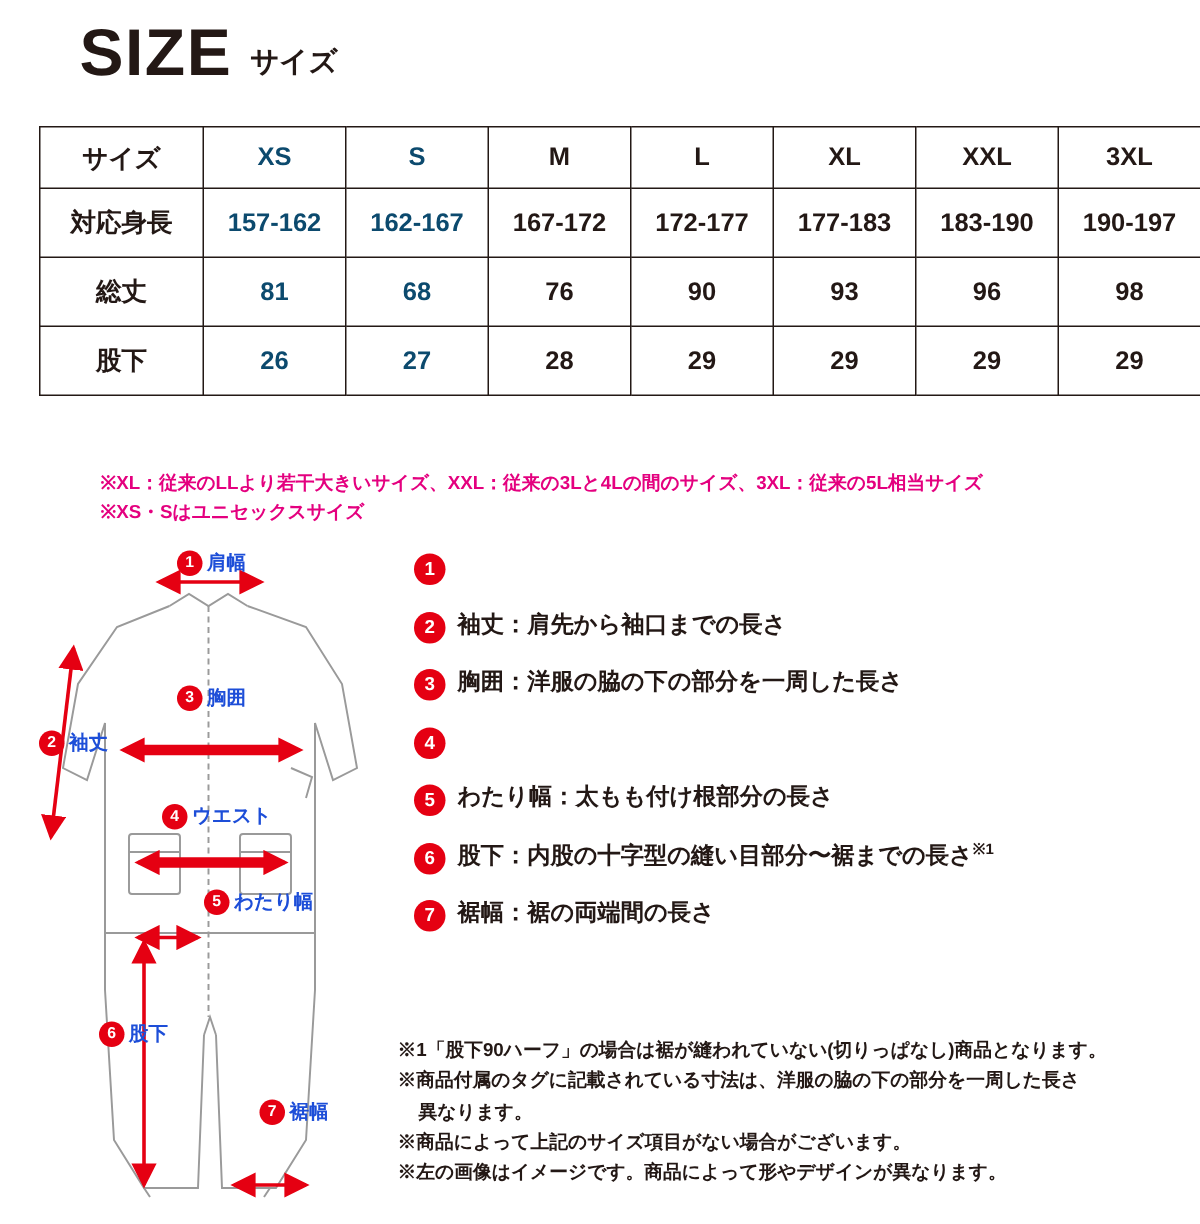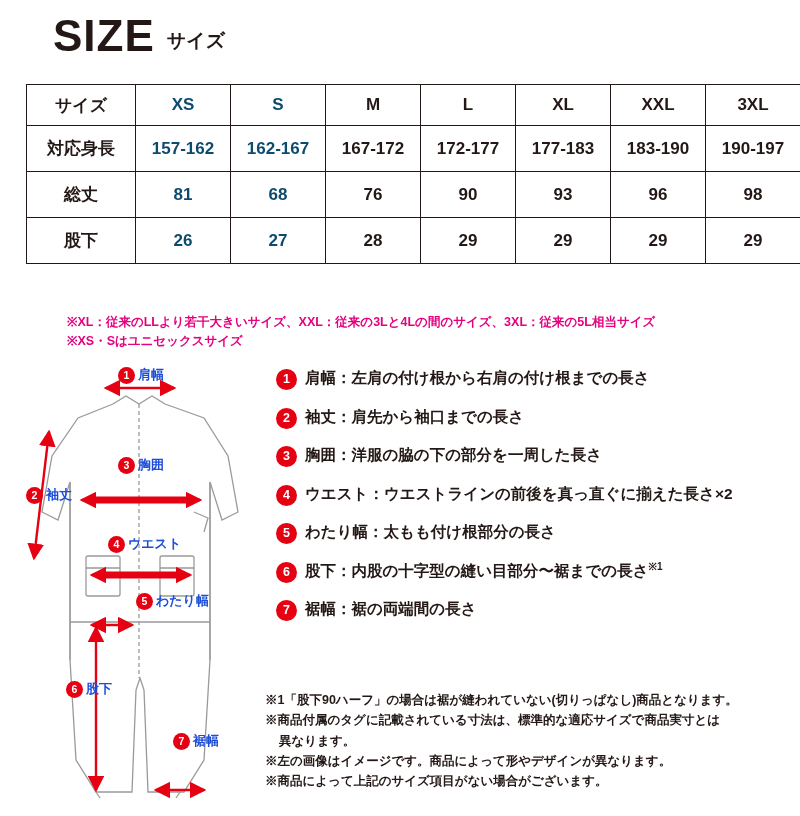--- a/index.html
+++ b/index.html
@@ -325,49 +325,47 @@
     </div>
     <div class="ill-label" style="left:165px; top:372px;">
       <span class="badge">7</span>
       <span class="txt">裾幅</span>
     </div>
   </div>
 
   <div class="legend">
     <div class="legend-item">
       <span class="num-badge">1</span>
-      <span class="legend-text">肩幅：左肩の付け根から右肩の付け根までの長さ</span>
     </div>
     <div class="legend-item">
       <span class="num-badge">2</span>
       <span class="legend-text">袖丈：肩先から袖口までの長さ</span>
     </div>
     <div class="legend-item">
       <span class="num-badge">3</span>
       <span class="legend-text">胸囲：洋服の脇の下の部分を一周した長さ</span>
     </div>
     <div class="legend-item">
       <span class="num-badge">4</span>
-      <span class="legend-text">ウエスト：ウエストラインの前後を真っ直ぐに揃えた長さ×2</span>
     </div>
     <div class="legend-item">
       <span class="num-badge">5</span>
       <span class="legend-text">わたり幅：太もも付け根部分の長さ</span>
     </div>
     <div class="legend-item">
       <span class="num-badge">6</span>
       <span class="legend-text"><span>股下：内股の十字型の縫い目部分〜裾までの長さ</span><span class="sup">※1</span></span>
     </div>
     <div class="legend-item">
       <span class="num-badge">7</span>
       <span class="legend-text">裾幅：裾の両端間の長さ</span>
     </div>
   </div>
 
   <div class="footnotes">
     <div>※1「股下90ハーフ」の場合は裾が縫われていない(切りっぱなし)商品となります。</div>
-    <div>※商品付属のタグに記載されている寸法は、標準的な適応サイズで商品実寸とは</div>
+    <div>※商品付属のタグに記載されている寸法は、洋服の脇の下の部分を一周した長さ</div>
     <div class="indent">異なります。</div>
+    <div>※商品によって上記のサイズ項目がない場合がございます。</div>
     <div>※左の画像はイメージです。商品によって形やデザインが異なります。</div>
-    <div>※商品によって上記のサイズ項目がない場合がございます。</div>
   </div>
 
 </div>
 
 </body></html>

